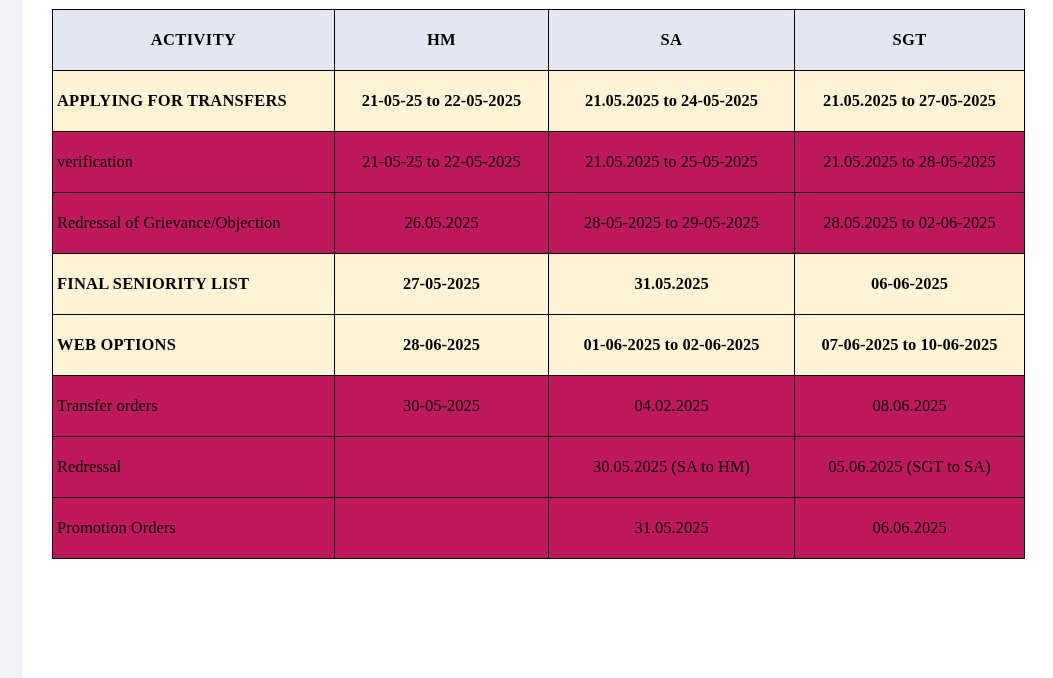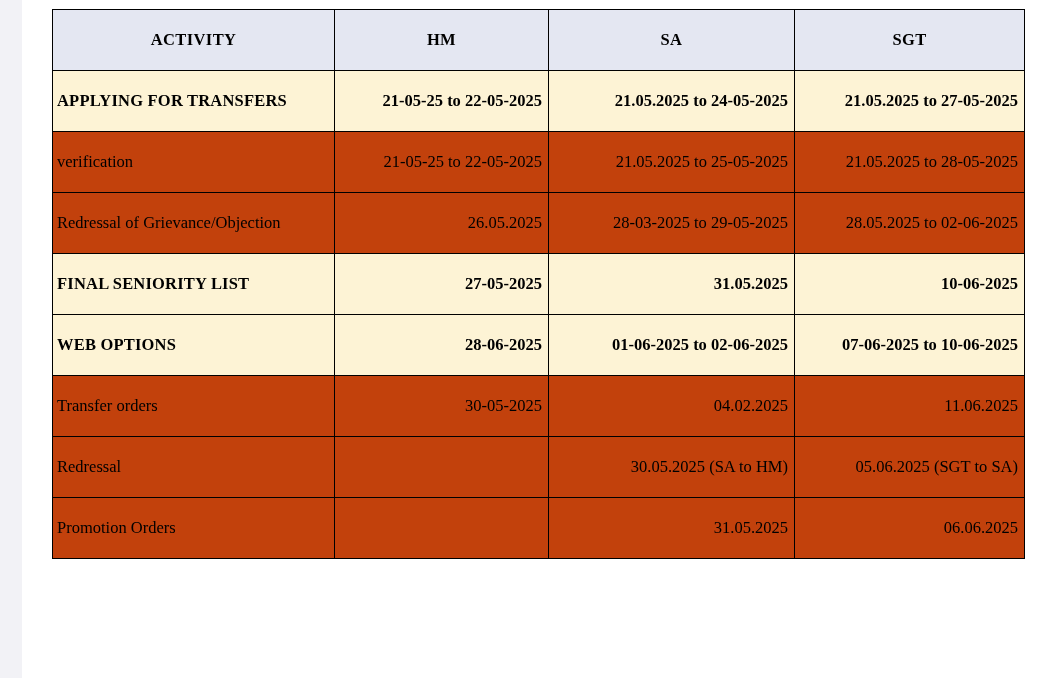--- a/index.html
+++ b/index.html
@@ -65,29 +65,29 @@
     font-weight: bold;
     text-align: center;
     letter-spacing: 0.4px;
     height: 50px;
   }
   tbody td.activity {
     text-align: left;
     padding-left: 4px;
   }
   tbody td.val {
-    text-align: right;
+    text-align: center;
   }
   tr.highlight td {
     background: #fdf3d5;
     font-weight: bold;
     margin-top: 8px;
   }
   tr.plain td {
-    background: #c2410c;
+    background: #be185d;
     font-weight: normal;
   }
   tr.highlight td.activity {
     letter-spacing: 0.2px;
   }
 </style>
 </head>
 <body>
 
 <div class="page">
@@ -119,40 +119,40 @@
         </tr>
         <tr class="plain">
           <td class="activity">verification</td>
           <td class="val">21-05-25 to 22-05-2025</td>
           <td class="val">21.05.2025 to 25-05-2025</td>
           <td class="val">21.05.2025 to 28-05-2025</td>
         </tr>
         <tr class="plain">
           <td class="activity">Redressal of Grievance/Objection</td>
           <td class="val">26.05.2025</td>
-          <td class="val">28-03-2025 to 29-05-2025</td>
+          <td class="val">28-05-2025 to 29-05-2025</td>
           <td class="val">28.05.2025 to 02-06-2025</td>
         </tr>
         <tr class="highlight">
           <td class="activity">FINAL SENIORITY LIST</td>
           <td class="val">27-05-2025</td>
           <td class="val">31.05.2025</td>
-          <td class="val">10-06-2025</td>
+          <td class="val">06-06-2025</td>
         </tr>
         <tr class="highlight">
           <td class="activity">WEB OPTIONS</td>
           <td class="val">28-06-2025</td>
           <td class="val">01-06-2025 to 02-06-2025</td>
           <td class="val">07-06-2025 to 10-06-2025</td>
         </tr>
         <tr class="plain">
           <td class="activity">Transfer orders</td>
           <td class="val">30-05-2025</td>
           <td class="val">04.02.2025</td>
-          <td class="val">11.06.2025</td>
+          <td class="val">08.06.2025</td>
         </tr>
         <tr class="plain">
           <td class="activity">Redressal</td>
           <td class="val"></td>
           <td class="val">30.05.2025 (SA to HM)</td>
           <td class="val">05.06.2025 (SGT to SA)</td>
         </tr>
         <tr class="plain">
           <td class="activity">Promotion Orders</td>
           <td class="val"></td>

